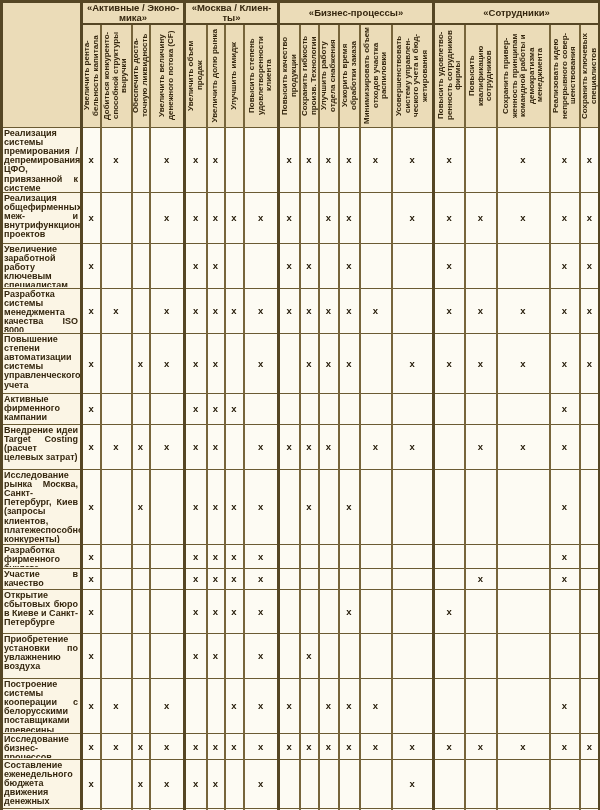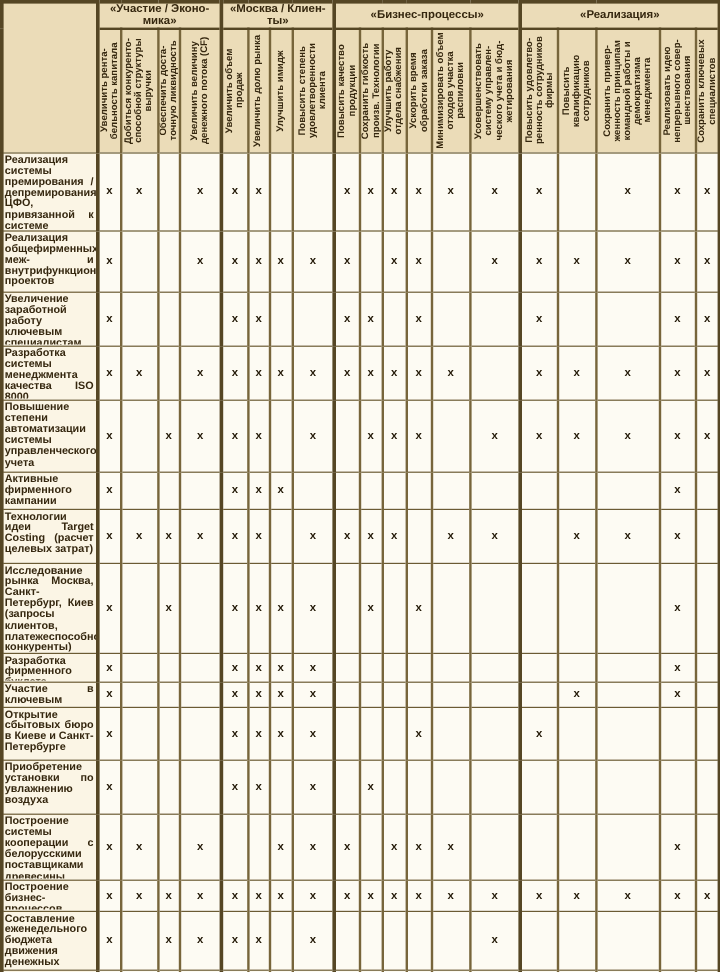--- a/index.html
+++ b/index.html
@@ -61,24 +61,24 @@
         <col style="width:42px">
         <col style="width:31px">
         <col style="width:32px">
         <col style="width:53px">
         <col style="width:30px">
         <col style="width:20px">
       </colgroup>
       <tbody>
         <tr style="height:22px">
           <th class="corner" rowspan="2"></th>
-          <th class="ghead gs" colspan="4">«Участие / Эконо-мика»</th>
+          <th class="ghead gs" colspan="4">«Активные / Эконо-мика»</th>
           <th class="ghead gs" colspan="4">«Москва / Клиен-ты»</th>
           <th class="ghead gs" colspan="6">«Бизнес-процессы»</th>
-          <th class="ghead gs" colspan="5">«Реализация»</th>
+          <th class="ghead gs" colspan="5">«Сотрудники»</th>
         </tr>
         <tr style="height:103px">
           <th class="vhead gs">
             <div class="vwrap">
               <span class="vtext">Увеличить рента-бельность капитала</span>
             </div>
           </th>
           <th class="vhead">
             <div class="vwrap">
               <span class="vtext">Добиться конкуренто-способной структуры выручки</span>
@@ -309,21 +309,21 @@
           <td class="cell"></td>
           <td class="cell"></td>
           <td class="cell gs"></td>
           <td class="cell"></td>
           <td class="cell"></td>
           <td class="cell"><span>х</span></td>
           <td class="cell"></td>
         </tr>
         <tr style="height:45px">
           <th class="rlabel">
-            <div class="lwrap" style="height:42px">Технологии идеи Target Costing (расчет целевых затрат)</div>
+            <div class="lwrap" style="height:42px">Внедрение идеи Target Costing (расчет целевых затрат)</div>
           </th>
           <td class="cell gs"><span>х</span></td>
           <td class="cell"><span>х</span></td>
           <td class="cell"><span>х</span></td>
           <td class="cell"><span>х</span></td>
           <td class="cell gs"><span>х</span></td>
           <td class="cell"><span>х</span></td>
           <td class="cell"></td>
           <td class="cell"><span>х</span></td>
           <td class="cell gs"><span>х</span></td>
@@ -381,21 +381,21 @@
           <td class="cell"></td>
           <td class="cell"></td>
           <td class="cell gs"></td>
           <td class="cell"></td>
           <td class="cell"></td>
           <td class="cell"><span>х</span></td>
           <td class="cell"></td>
         </tr>
         <tr style="height:21px">
           <th class="rlabel">
-            <div class="lwrap" style="height:18px">Участие в ключевым</div>
+            <div class="lwrap" style="height:18px">Участие в качество</div>
           </th>
           <td class="cell gs"><span>х</span></td>
           <td class="cell"></td>
           <td class="cell"></td>
           <td class="cell"></td>
           <td class="cell gs"><span>х</span></td>
           <td class="cell"><span>х</span></td>
           <td class="cell"><span>х</span></td>
           <td class="cell"><span>х</span></td>
           <td class="cell gs"></td>
@@ -477,21 +477,21 @@
           <td class="cell"><span>х</span></td>
           <td class="cell"></td>
           <td class="cell gs"></td>
           <td class="cell"></td>
           <td class="cell"></td>
           <td class="cell"><span>х</span></td>
           <td class="cell"></td>
         </tr>
         <tr style="height:26px">
           <th class="rlabel">
-            <div class="lwrap" style="height:23px">Построение бизнес-процессов</div>
+            <div class="lwrap" style="height:23px">Исследование бизнес-процессов</div>
           </th>
           <td class="cell gs"><span>х</span></td>
           <td class="cell"><span>х</span></td>
           <td class="cell"><span>х</span></td>
           <td class="cell"><span>х</span></td>
           <td class="cell gs"><span>х</span></td>
           <td class="cell"><span>х</span></td>
           <td class="cell"><span>х</span></td>
           <td class="cell"><span>х</span></td>
           <td class="cell gs"><span>х</span></td>

